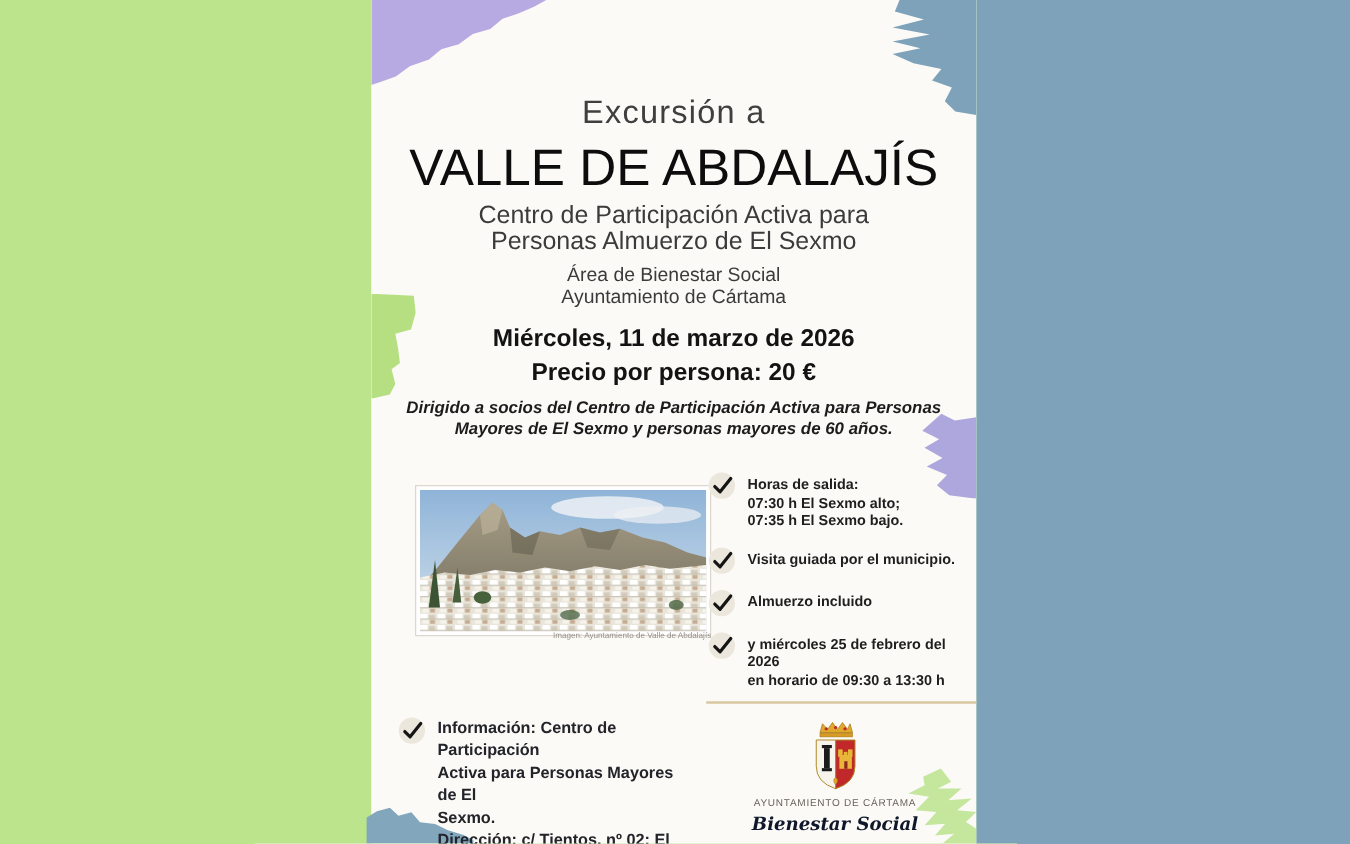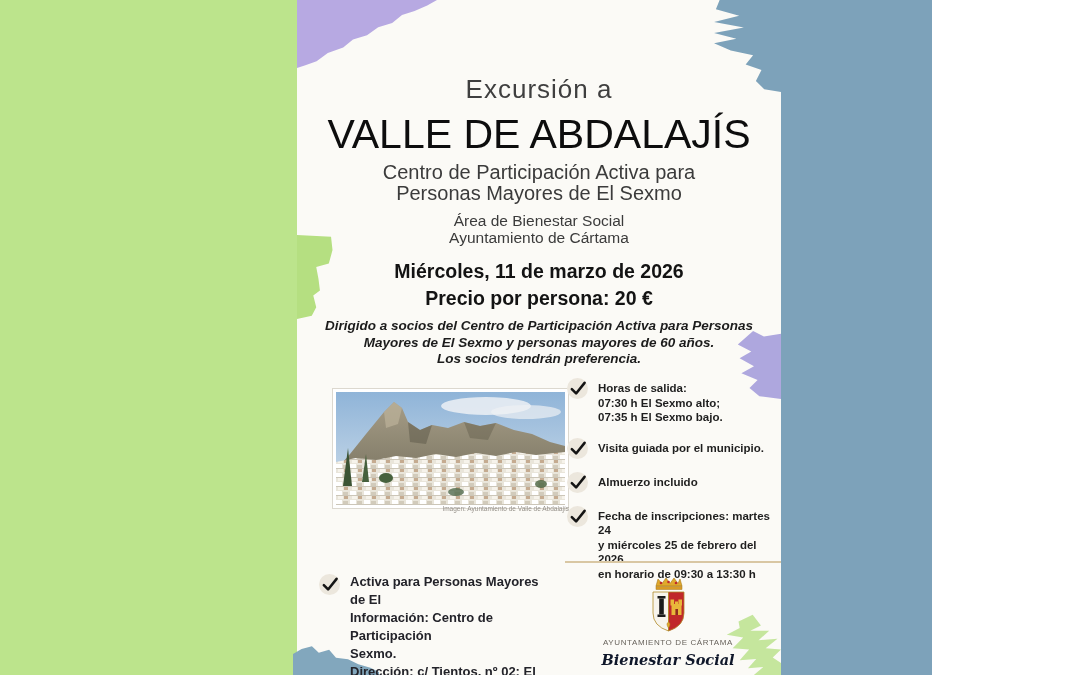--- a/index.html
+++ b/index.html
@@ -1,17 +1,17 @@
 <!DOCTYPE html>
 <html><head>
 <meta charset="utf-8">
 <style>
   html,body{margin:0;padding:0;}
   body{font-family:"Liberation Sans",sans-serif;}
-  #stage{position:relative;width:932px;height:675px;overflow:hidden;background:#bce48c;}
+  #stage{position:relative;width:1080px;height:675px;overflow:hidden;background:#bce48c;}
   #bg-right{position:absolute;top:0;right:0;width:299px;height:675px;background:#7da2ba;}
   #poster{position:absolute;left:297px;top:0;width:484px;height:675px;background:#fbfaf6;}
 
   
   .brush{position:absolute;}
   #brush-purple-tl{left:297px;top:0;width:140px;height:68px;background:#b7a9e2;
     clip-path:polygon(0 0,100% 0,93% 8%,84% 16%,75% 22%,68% 34%,58% 40%,50% 52%,40% 58%,33% 70%,22% 78%,14% 90%,6% 96%,0 100%);}
   #brush-blue-tr{left:688px;top:0;width:93px;height:92px;background:#7da2ba;
     clip-path:polygon(34% 0,100% 0,100% 100%,82% 97%,73% 88%,79% 76%,62% 70%,70% 60%,46% 55%,28% 47%,52% 42%,28% 36%,60% 30%,28% 24%,55% 17%,30% 10%);}
   #brush-green-left{left:297px;top:235px;width:37px;height:84px;background:#b5df81;
@@ -71,32 +71,31 @@
   <div id="brush-blue-tr" class="brush"></div>
   <div id="brush-green-left" class="brush"></div>
   <div id="brush-lavender-right" class="brush"></div>
   <div id="brush-blue-bl" class="brush"></div>
   <div id="brush-green-br" class="brush"></div>
 
   <div id="kicker" class="cblock">Excursión a</div>
   <div id="title" class="cblock">VALLE DE ABDALAJÍS</div>
   <div id="subtitle" class="cblock">
     <div>Centro de Participación Activa para</div>
-    <div>Personas Mayores de El Sexmo</div>
+    <div>Personas Almuerzo de El Sexmo</div>
   </div>
   <div id="org" class="cblock">
     <div>Área de Bienestar Social</div>
     <div>Ayuntamiento de Cártama</div>
   </div>
   <div id="date-line" class="cblock">Miércoles, 11 de marzo de 2026</div>
   <div id="price-line" class="cblock">Precio por persona: 20 €</div>
   <div id="audience" class="cblock">
     <div>Dirigido a socios del Centro de Participación Activa para Personas</div>
     <div>Mayores de El Sexmo y personas mayores de 60 años.</div>
-    <div>Los socios tendrán preferencia.</div>
   </div>
 
   <div id="photo-frame">
     <svg viewBox="0 0 229 113" preserveAspectRatio="none">
       <defs>
         <linearGradient id="sky" x1="0" y1="0" x2="0" y2="1">
           <stop offset="0" stop-color="#8fb4d8"></stop>
             <stop offset="1" stop-color="#d3e0ec"></stop>
         </linearGradient>
         <linearGradient id="rock" x1="0" y1="0" x2="0" y2="1">
@@ -162,38 +161,37 @@
         <div>Almuerzo incluido</div>
       </div>
     </div>
     <div class="check-item">
       <span class="check-icon">
         <svg viewBox="0 0 24 24">
             <path d="M4 13 L10 19 L22 4" stroke="#141414" stroke-width="3.6" fill="none" stroke-linecap="round" stroke-linejoin="round"></path>
           </svg>
       </span>
       <div class="check-lines">
-        <div>Fecha de inscripciones: martes 24</div>
         <div>y miércoles 25 de febrero del 2026</div>
         <div>en horario de 09:30 a 13:30 h</div>
       </div>
     </div>
   </div>
 
   <div id="divider"></div>
 
   <div id="info">
     <span class="check-icon">
       <svg viewBox="0 0 24 24">
           <path d="M4 13 L10 19 L22 4" stroke="#141414" stroke-width="3.6" fill="none" stroke-linecap="round" stroke-linejoin="round"></path>
         </svg>
     </span>
     <div class="check-lines">
+      <div>Información: Centro de Participación</div>
       <div>Activa para Personas Mayores de El</div>
-      <div>Información: Centro de Participación</div>
       <div>Sexmo.</div>
       <div>Dirección: c/ Tientos, nº 02; El Sexmo.</div>
 
     </div>
   </div>
 
   <div id="logo">
     <svg width="46" height="58" viewBox="0 0 44 58">
       <path d="M10,9 L12,2 L16,6.5 L20,1 L24,6.5 L28,1 L32,6.5 L34,2 L36,9 Z" fill="#e0a92c" stroke="#a8791a" stroke-width="0.6"></path>
       <circle cx="15" cy="6" r="1.3" fill="#c0282a"></circle>

